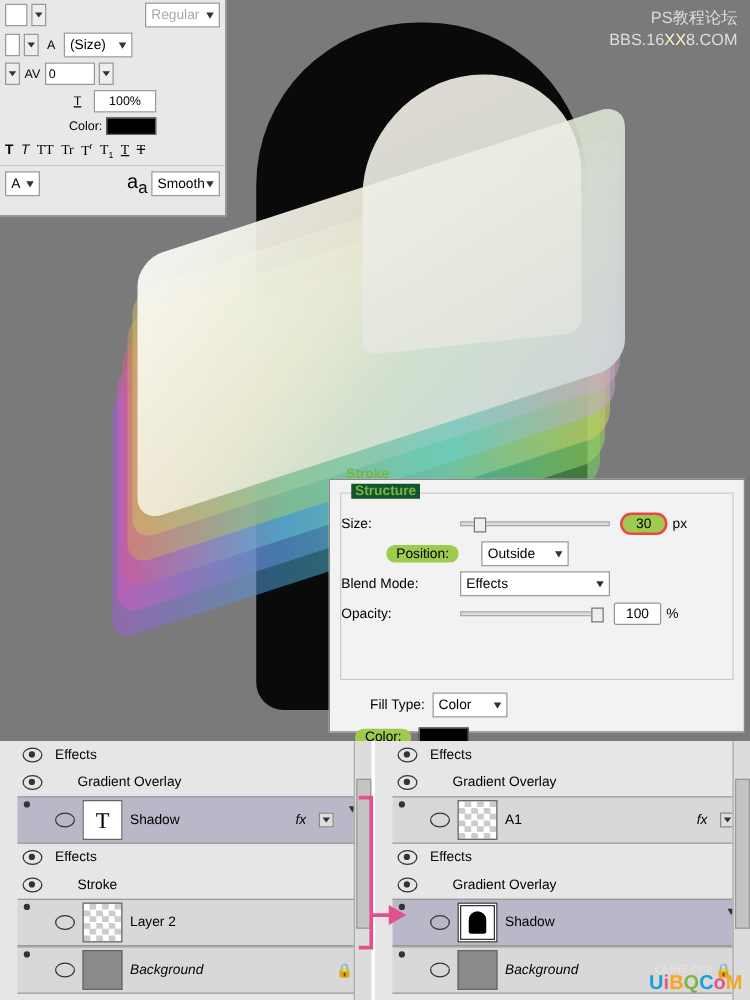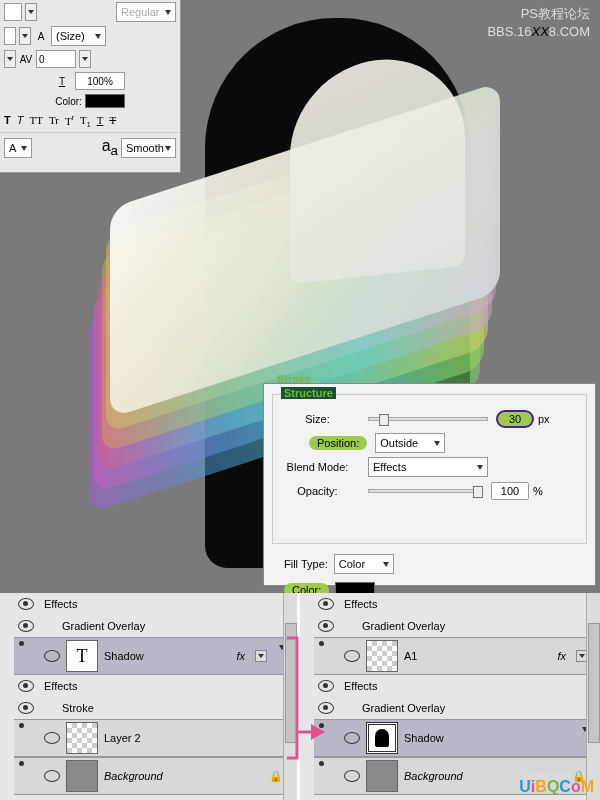--- a/index.html
+++ b/index.html
@@ -3,21 +3,21 @@
 <meta charset="utf-8">
 <style>
   * { box-sizing: border-box; margin: 0; padding: 0; font-family: Tahoma, sans-serif; }
   body { width: 600px; height: 800px; background: #7a7a7a; position: relative; overflow: hidden; }
   
   
   .top-area { position: absolute; top: 0; left: 0; width: 600px; height: 590px; background: #7a7a7a; }
   
   
   .watermark { position: absolute; top: 5px; right: 10px; text-align: right; color: #ddd; font-size: 13px; font-family: Arial; line-height: 1.4; }
-  .watermark .xx { color: #000000; font-style: italic; }
+  .watermark .xx { color: #fef9c3; }
   
   
   .char-panel { position: absolute; top: 0; left: 0; width: 181px; height: 173px; background: #e8e8e8; border: 1px solid #999; border-top: none; border-left: none; font-size: 10px; }
   .cp-row { display: flex; align-items: center; padding: 2px 4px; gap: 3px; }
   .cp-input { border: 1px solid #999; background: #fff; height: 18px; font-size: 10px; padding: 0 2px; }
   .cp-dd { width: 12px; height: 18px; background: #eee; border: 1px solid #999; display: inline-flex; align-items: center; justify-content: center; }
   .cp-dd::after { content: ""; border-left: 3px solid transparent; border-right: 3px solid transparent; border-top: 4px solid #333; }
   .cp-icon { width: 14px; height: 14px; display: inline-flex; align-items: center; justify-content: center; font-size: 10px; }
   .tt-row { display: flex; gap: 6px; padding: 4px 4px; }
   .tt-btn { font-size: 11px; font-family: "Times New Roman", serif; cursor: pointer; }
@@ -35,29 +35,29 @@
   .slab.s5 { top: 90px; left: 26px; background: linear-gradient(90deg,#d4c95b,#a5d4a5,#a5c9d4,#d4a5c9); opacity:0.45; }
   .slab.top { top: 65px; left: 30px; background: linear-gradient(135deg,#fefefc,#efecd8 40%,#d8e2d0 60%,#d0d8dc); opacity: 0.92; height: 210px; border-radius: 20px; }
   .arch { position: absolute; top: -20px; left: 210px; width: 175px; height: 215px; background: linear-gradient(160deg,#f6f3ea,#e0e4dc); border-radius: 90px 90px 12px 12px; transform: skewY(-6deg); opacity: 0.9; }
   
   
   .stroke-dlg { position: absolute; top: 383px; left: 263px; width: 333px; height: 203px; background: #f2f2f2; border: 1px solid #888; font-size: 11px; }
   .stroke-dlg .title-lbl { position: absolute; top: -11px; left: 10px; color: #7bb441; font-weight: bold; font-size: 11px; background: transparent; padding: 0 3px; }
   .stroke-dlg .inner { border: 1px solid #ccc; margin: 10px 8px 6px 8px; height: 150px; position: relative; padding-top: 12px; }
   .stroke-dlg .inner-lbl { position: absolute; top: -8px; left: 8px; color: #7bb441; font-weight: bold; font-size: 11px; background: #14532d; padding: 0 3px; }
   .frow { display: flex; align-items: center; height: 24px; }
-  .frow label { width: 95px; text-align: center; padding-right: 6px; font-size: 11px; }
+  .frow label { width: 95px; text-align: left; padding-right: 6px; font-size: 11px; }
   .pill { background: #9ecb4e; border-radius: 9px; padding: 1px 8px; font-size: 11px; display: inline-block; }
   .slider { position: relative; width: 120px; height: 4px; background: #ddd; border: 1px solid #aaa; margin-right: 8px; }
   .slider .thumb { position: absolute; top: -4px; width: 10px; height: 12px; background: #eee; border: 1px solid #777; }
-  .num-box { width: 38px; height: 18px; border: 2px solid #4c1d95; background: #9ecb4e; border-radius: 9px; text-align: center; font-size: 11px; display: inline-flex; align-items:center; justify-content:center; }
+  .num-box { width: 38px; height: 18px; border: 2px solid #ef4444; background: #9ecb4e; border-radius: 9px; text-align: center; font-size: 11px; display: inline-flex; align-items:center; justify-content:center; }
   .num-box.plain { background:#fff; border:1px solid #999; border-radius:2px; }
   .sel { height: 20px; border: 1px solid #999; background: #fff; font-size: 11px; padding: 1px 18px 1px 4px; position: relative; display:inline-flex; align-items:center; }
   .sel::after { content:""; position:absolute; right:4px; top:7px; border-left:3px solid transparent; border-right:3px solid transparent; border-top:5px solid #333; }
-  .fill-row { display:flex; align-items:center; padding: 4px 8px 4px 20px; font-size:11px; gap:6px; }
+  .fill-row { display:flex; align-items:center; padding: 4px 8px 4px 32px; font-size:11px; gap:6px; }
   .color-row { display:flex; align-items:center; padding: 4px 8px 4px 20px; gap:6px; }
   .color-box { width: 40px; height: 16px; background:#000; border:1px solid #666; }
   
   
   .bottom-area { position: absolute; top: 593px; left: 0; width: 600px; height: 207px; background: #fff; display: flex; }
   .lp { width: 300px; height: 207px; background: #e6e6e6; position: relative; font-size: 11px; }
   .lp.left { border-right: 3px solid #fff; }
   .lp-inner { margin: 0 8px 0 14px; }
   .lrow { display:flex; align-items:center; height: 22px; gap: 6px; padding-left: 30px; }
   .lrow .eye { width: 14px; height: 12px; position: absolute; left: 4px; }
@@ -157,21 +157,21 @@
       <div class="frow">
         <label>Size:</label>
         <div class="slider">
             <div class="thumb" style="left:10px"></div>
           </div>
         <span class="num-box">30</span>
         <span style="margin-left:4px">px</span>
       </div>
       <div class="frow">
         <label style="width:auto;margin-left:36px"><span class="pill">Position:</span></label>
-        <span class="sel" style="width:70px;margin-left:2px">Outside</span>
+        <span class="sel" style="width:70px;margin-left:12px">Outside</span>
       </div>
       <div class="frow">
         <label>Blend Mode:</label>
         <span class="sel" style="width:120px">Effects</span>
       </div>
       <div class="frow">
         <label>Opacity:</label>
         <div class="slider" style="width:115px">
             <div class="thumb" style="left:104px"></div>
           </div>

